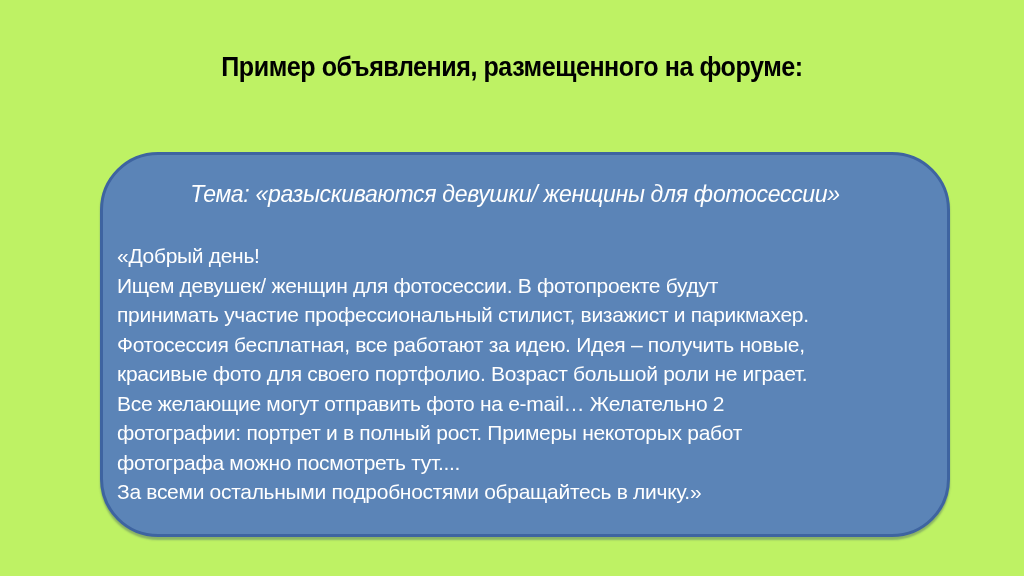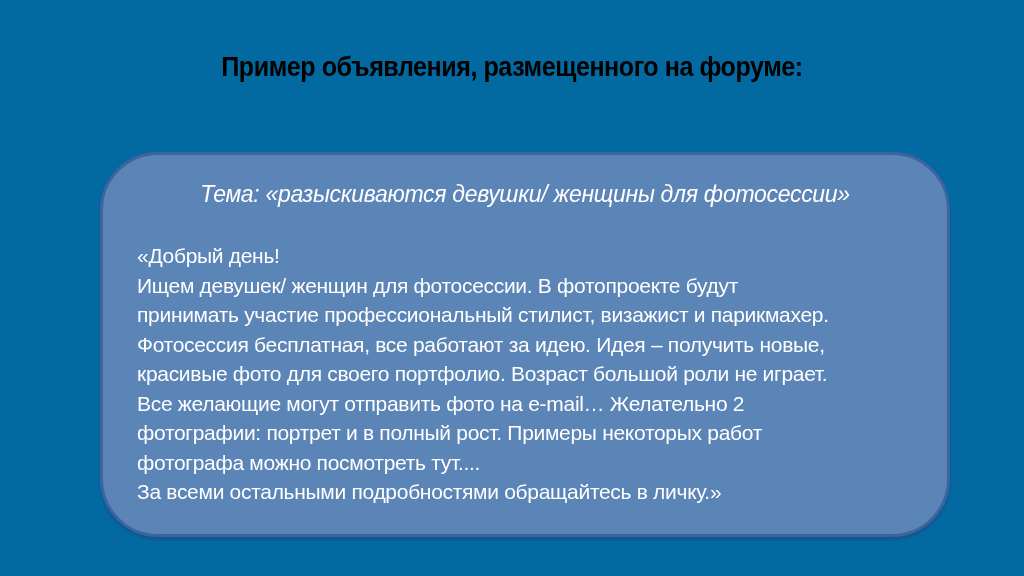--- a/index.html
+++ b/index.html
@@ -1,21 +1,21 @@
 <!DOCTYPE html>
 <html><head>
 <meta charset="utf-8">
 <style>
   * { margin: 0; padding: 0; box-sizing: border-box; }
   html, body { background: #ffffff; }
   .slide {
     position: relative;
     width: 1024px;
     height: 576px;
-    background: #0369a1;
+    background: #bef264;
     overflow: hidden;
     font-family: "Liberation Sans", "DejaVu Sans", sans-serif;
   }
   .slide-title {
     position: absolute;
     top: 52px;
     left: 0;
     width: 1024px;
     text-align: center;
     font-size: 27px;
@@ -27,21 +27,21 @@
   .announcement-box {
     position: absolute;
     left: 100px;
     top: 152px;
     width: 850px;
     height: 385px;
     background: #5B84B7;
     border: 3px solid #3E64A0;
     border-radius: 58px;
     box-shadow: 0 3px 2px rgba(40, 60, 100, 0.35);
-    padding: 20px 34px 0 34px;
+    padding: 20px 34px 0 14px;
   }
   .announcement-topic {
     text-align: center;
     color: #ffffff;
     font-style: italic;
     font-size: 23px;
     line-height: 30px;
     margin-top: 4px;
     letter-spacing: -0.3px;
   }

